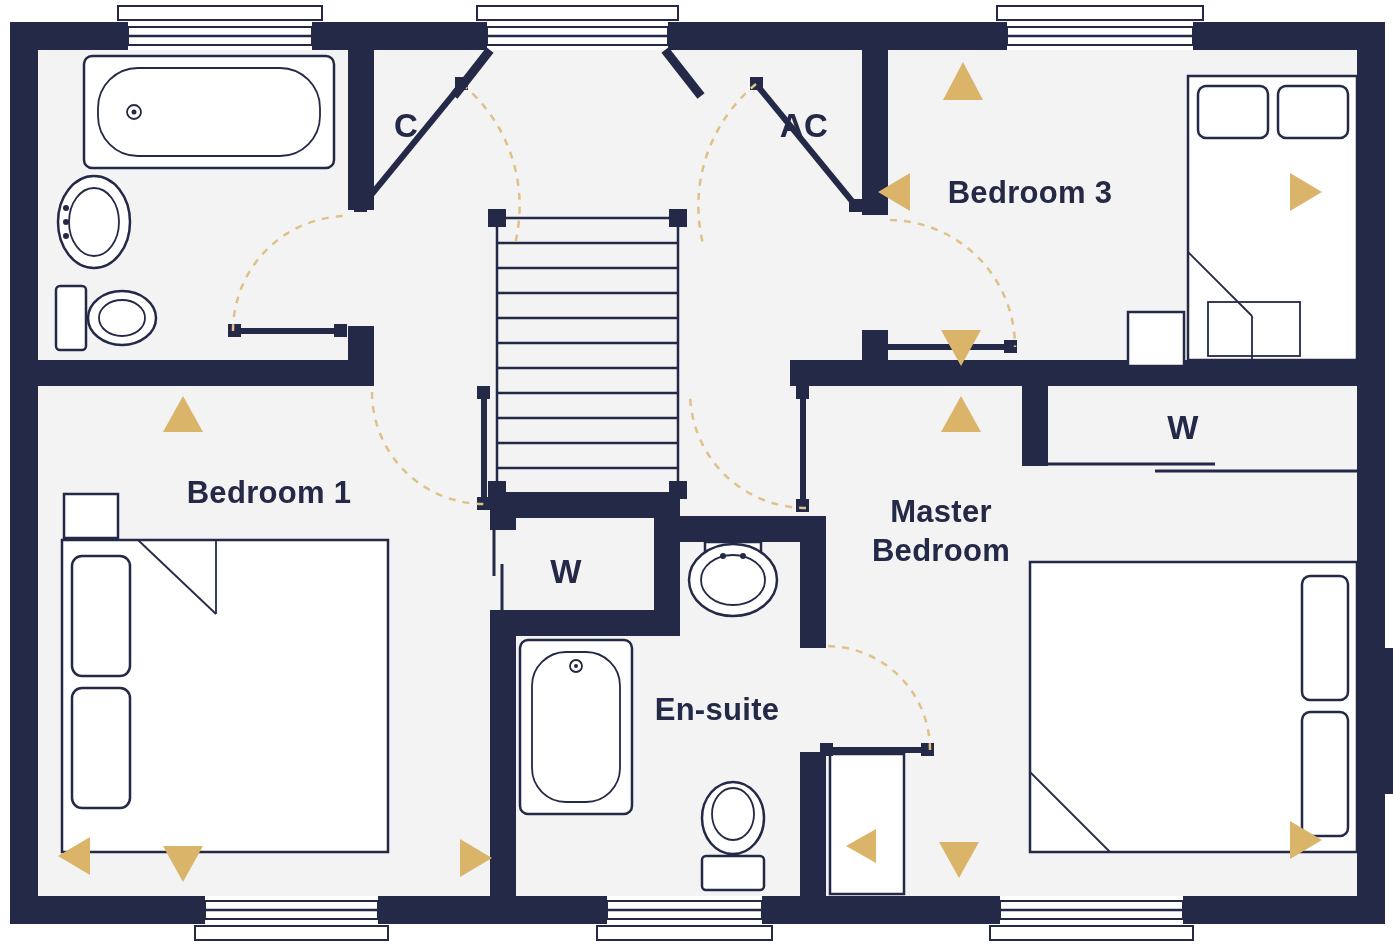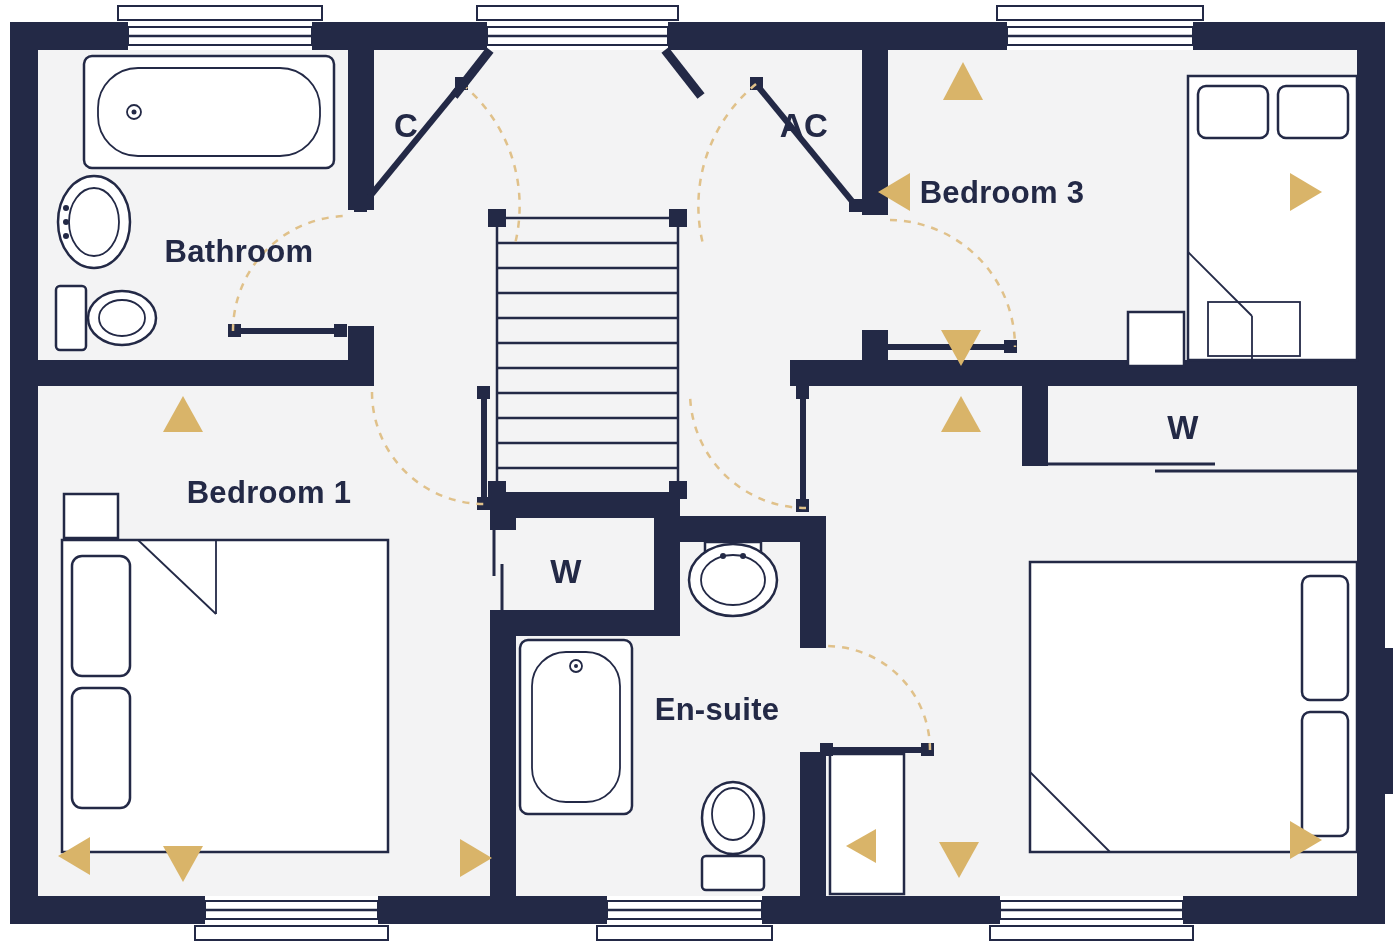--- a/index.html
+++ b/index.html
@@ -242,21 +242,21 @@
     <polygon points="183,396 163,432 203,432"></polygon>
     <polygon points="58,856 90,837 90,875"></polygon>
     <polygon points="163,846 203,846 183,882"></polygon>
     <polygon points="492,858 460,839 460,877"></polygon>
     <polygon points="846,846 876,829 876,863"></polygon>
     <polygon points="939,842 979,842 959,878"></polygon>
     <polygon points="1322,840 1290,821 1290,859"></polygon>
   </g>
 </svg>
 
-  <div class="lbl" style="left:239px;top:252px">Bathroom</div>
   <div class="lbl big" style="left:406px;top:126px">C</div>
   <div class="lbl big" style="left:804px;top:126px">AC</div>
-  <div class="lbl" style="left:1002px;top:193px">Bedroom 3</div>
+  <div class="lbl" style="left:1030px;top:193px">Bedroom 3</div>
   <div class="lbl" style="left:269px;top:493px">Bedroom 1</div>
   <div class="lbl big" style="left:566px;top:572px">W</div>
+  <div class="lbl wrap" style="left:941px;top:532px">Master Bedroom</div>
   <div class="lbl big" style="left:1183px;top:428px">W</div>
   <div class="lbl" style="left:717px;top:710px">En-suite</div>
 </div>
 
 </body></html>

